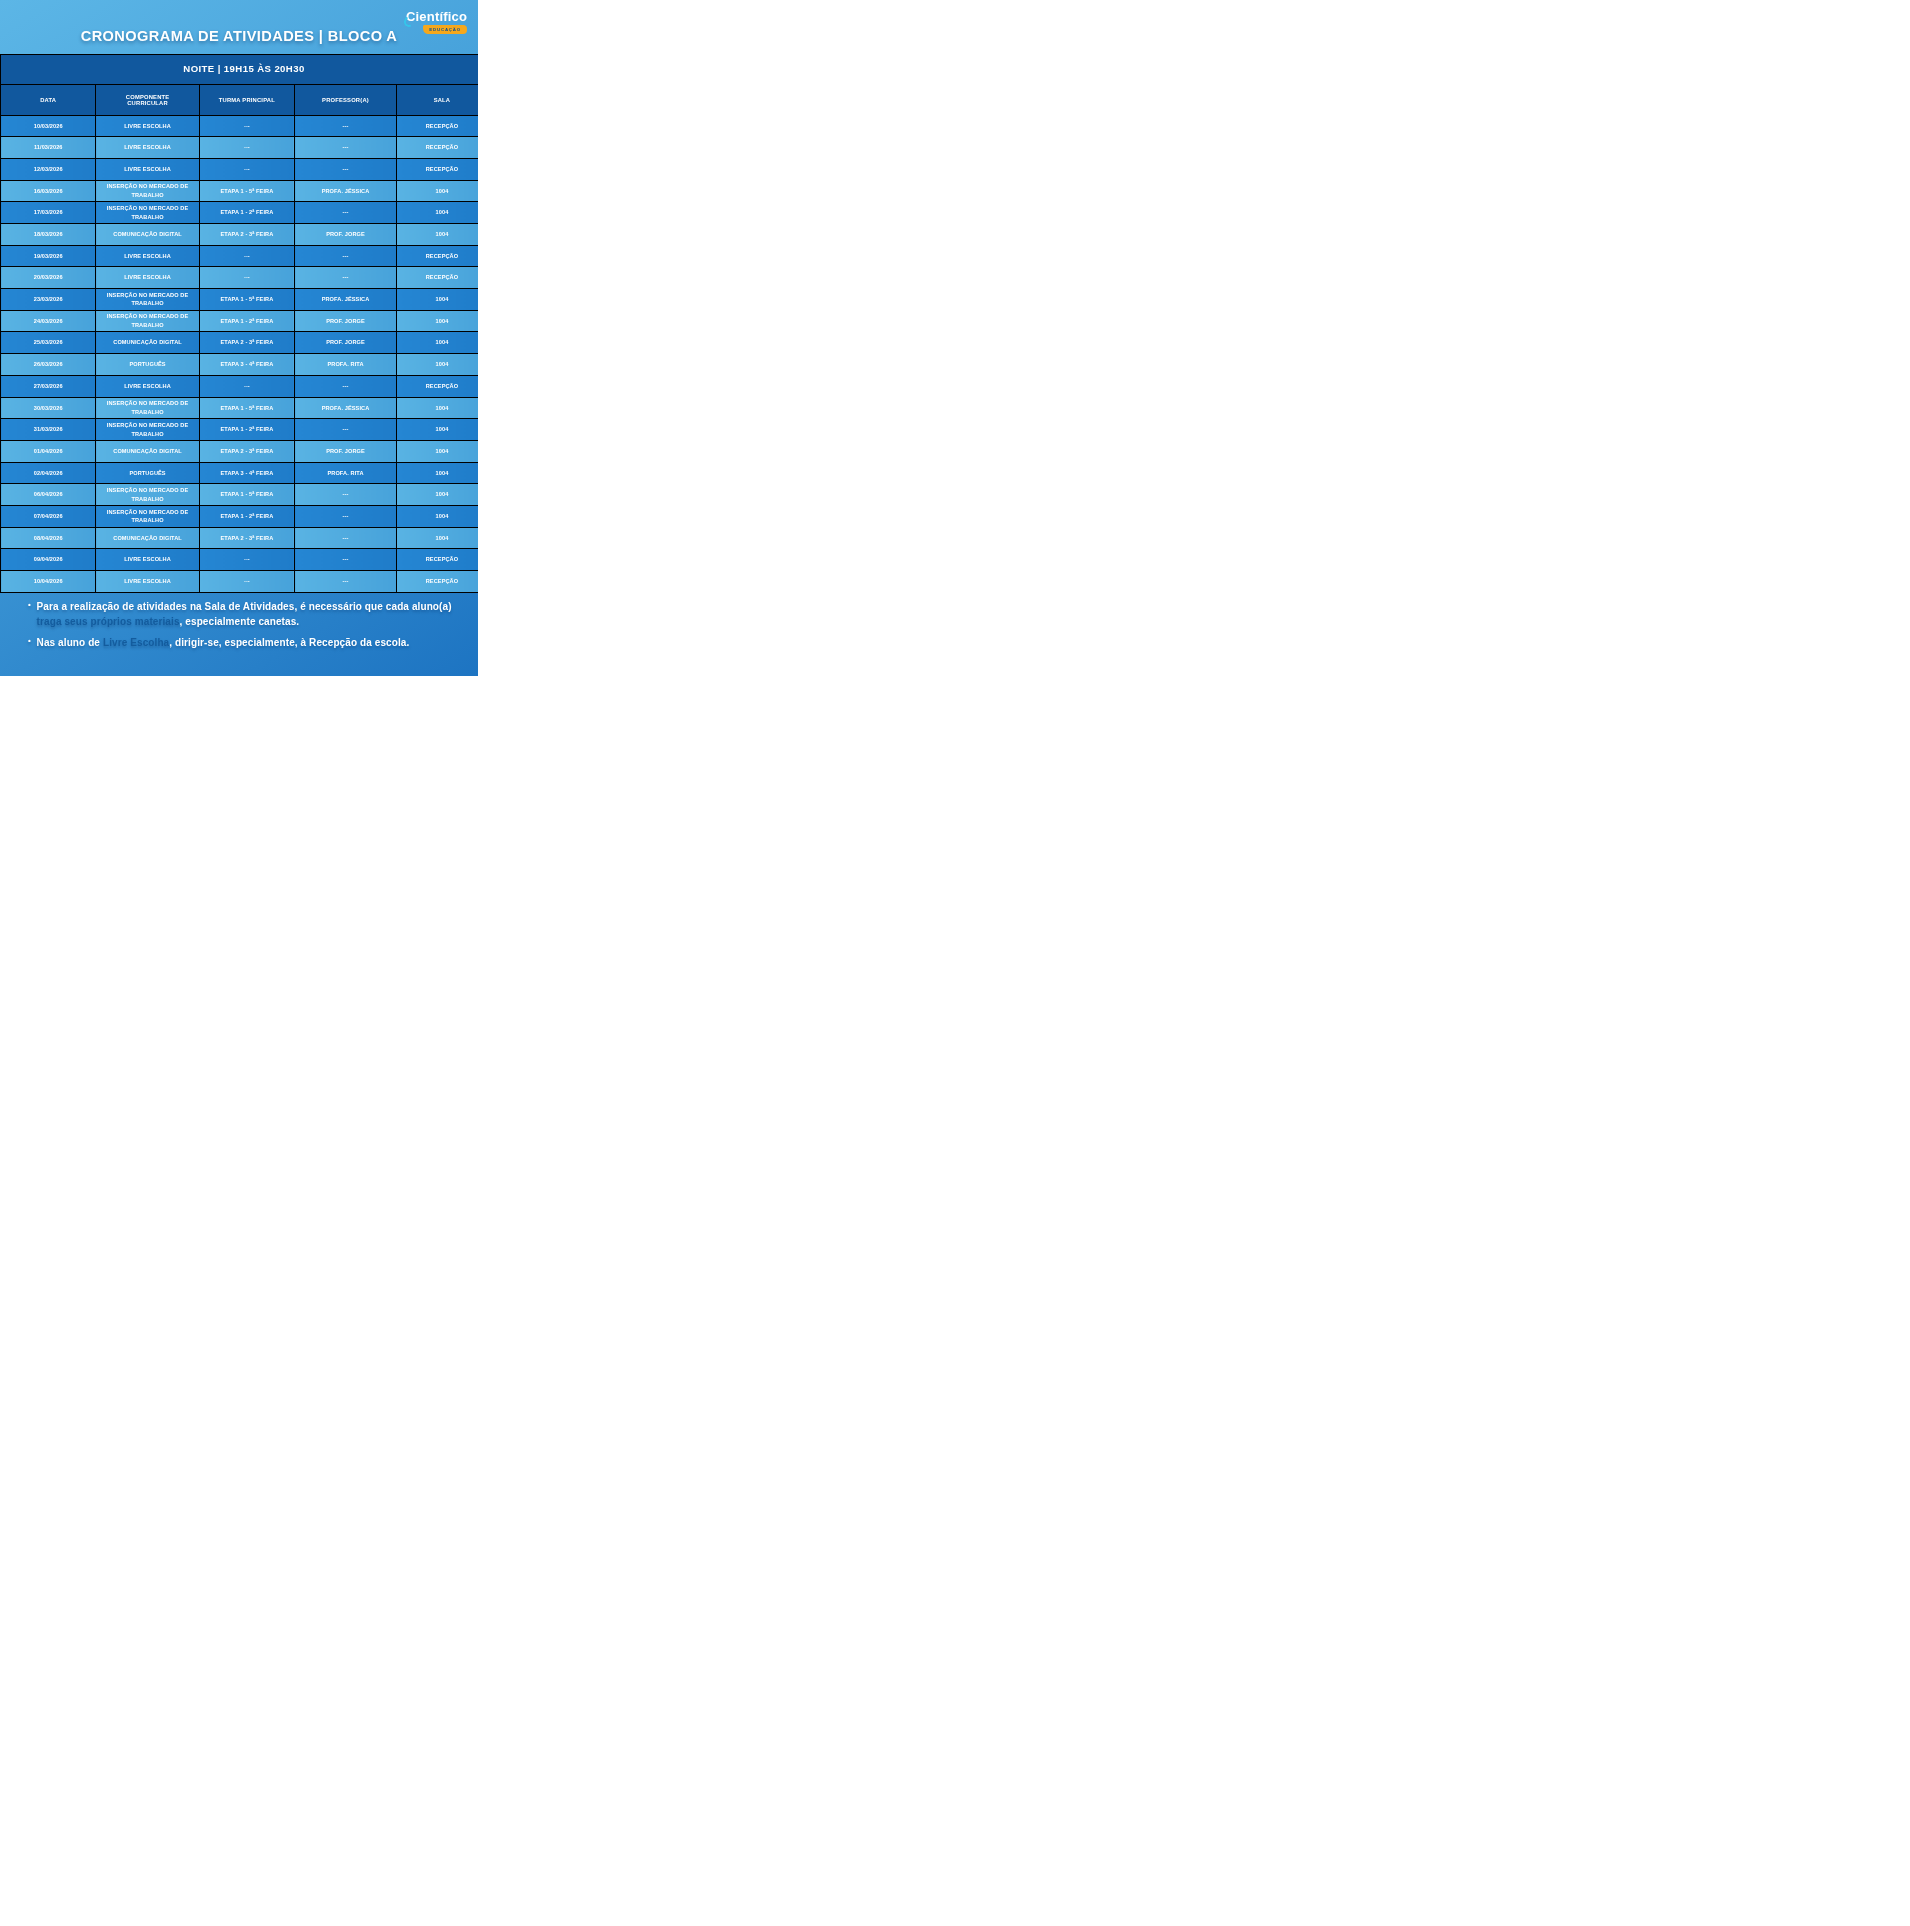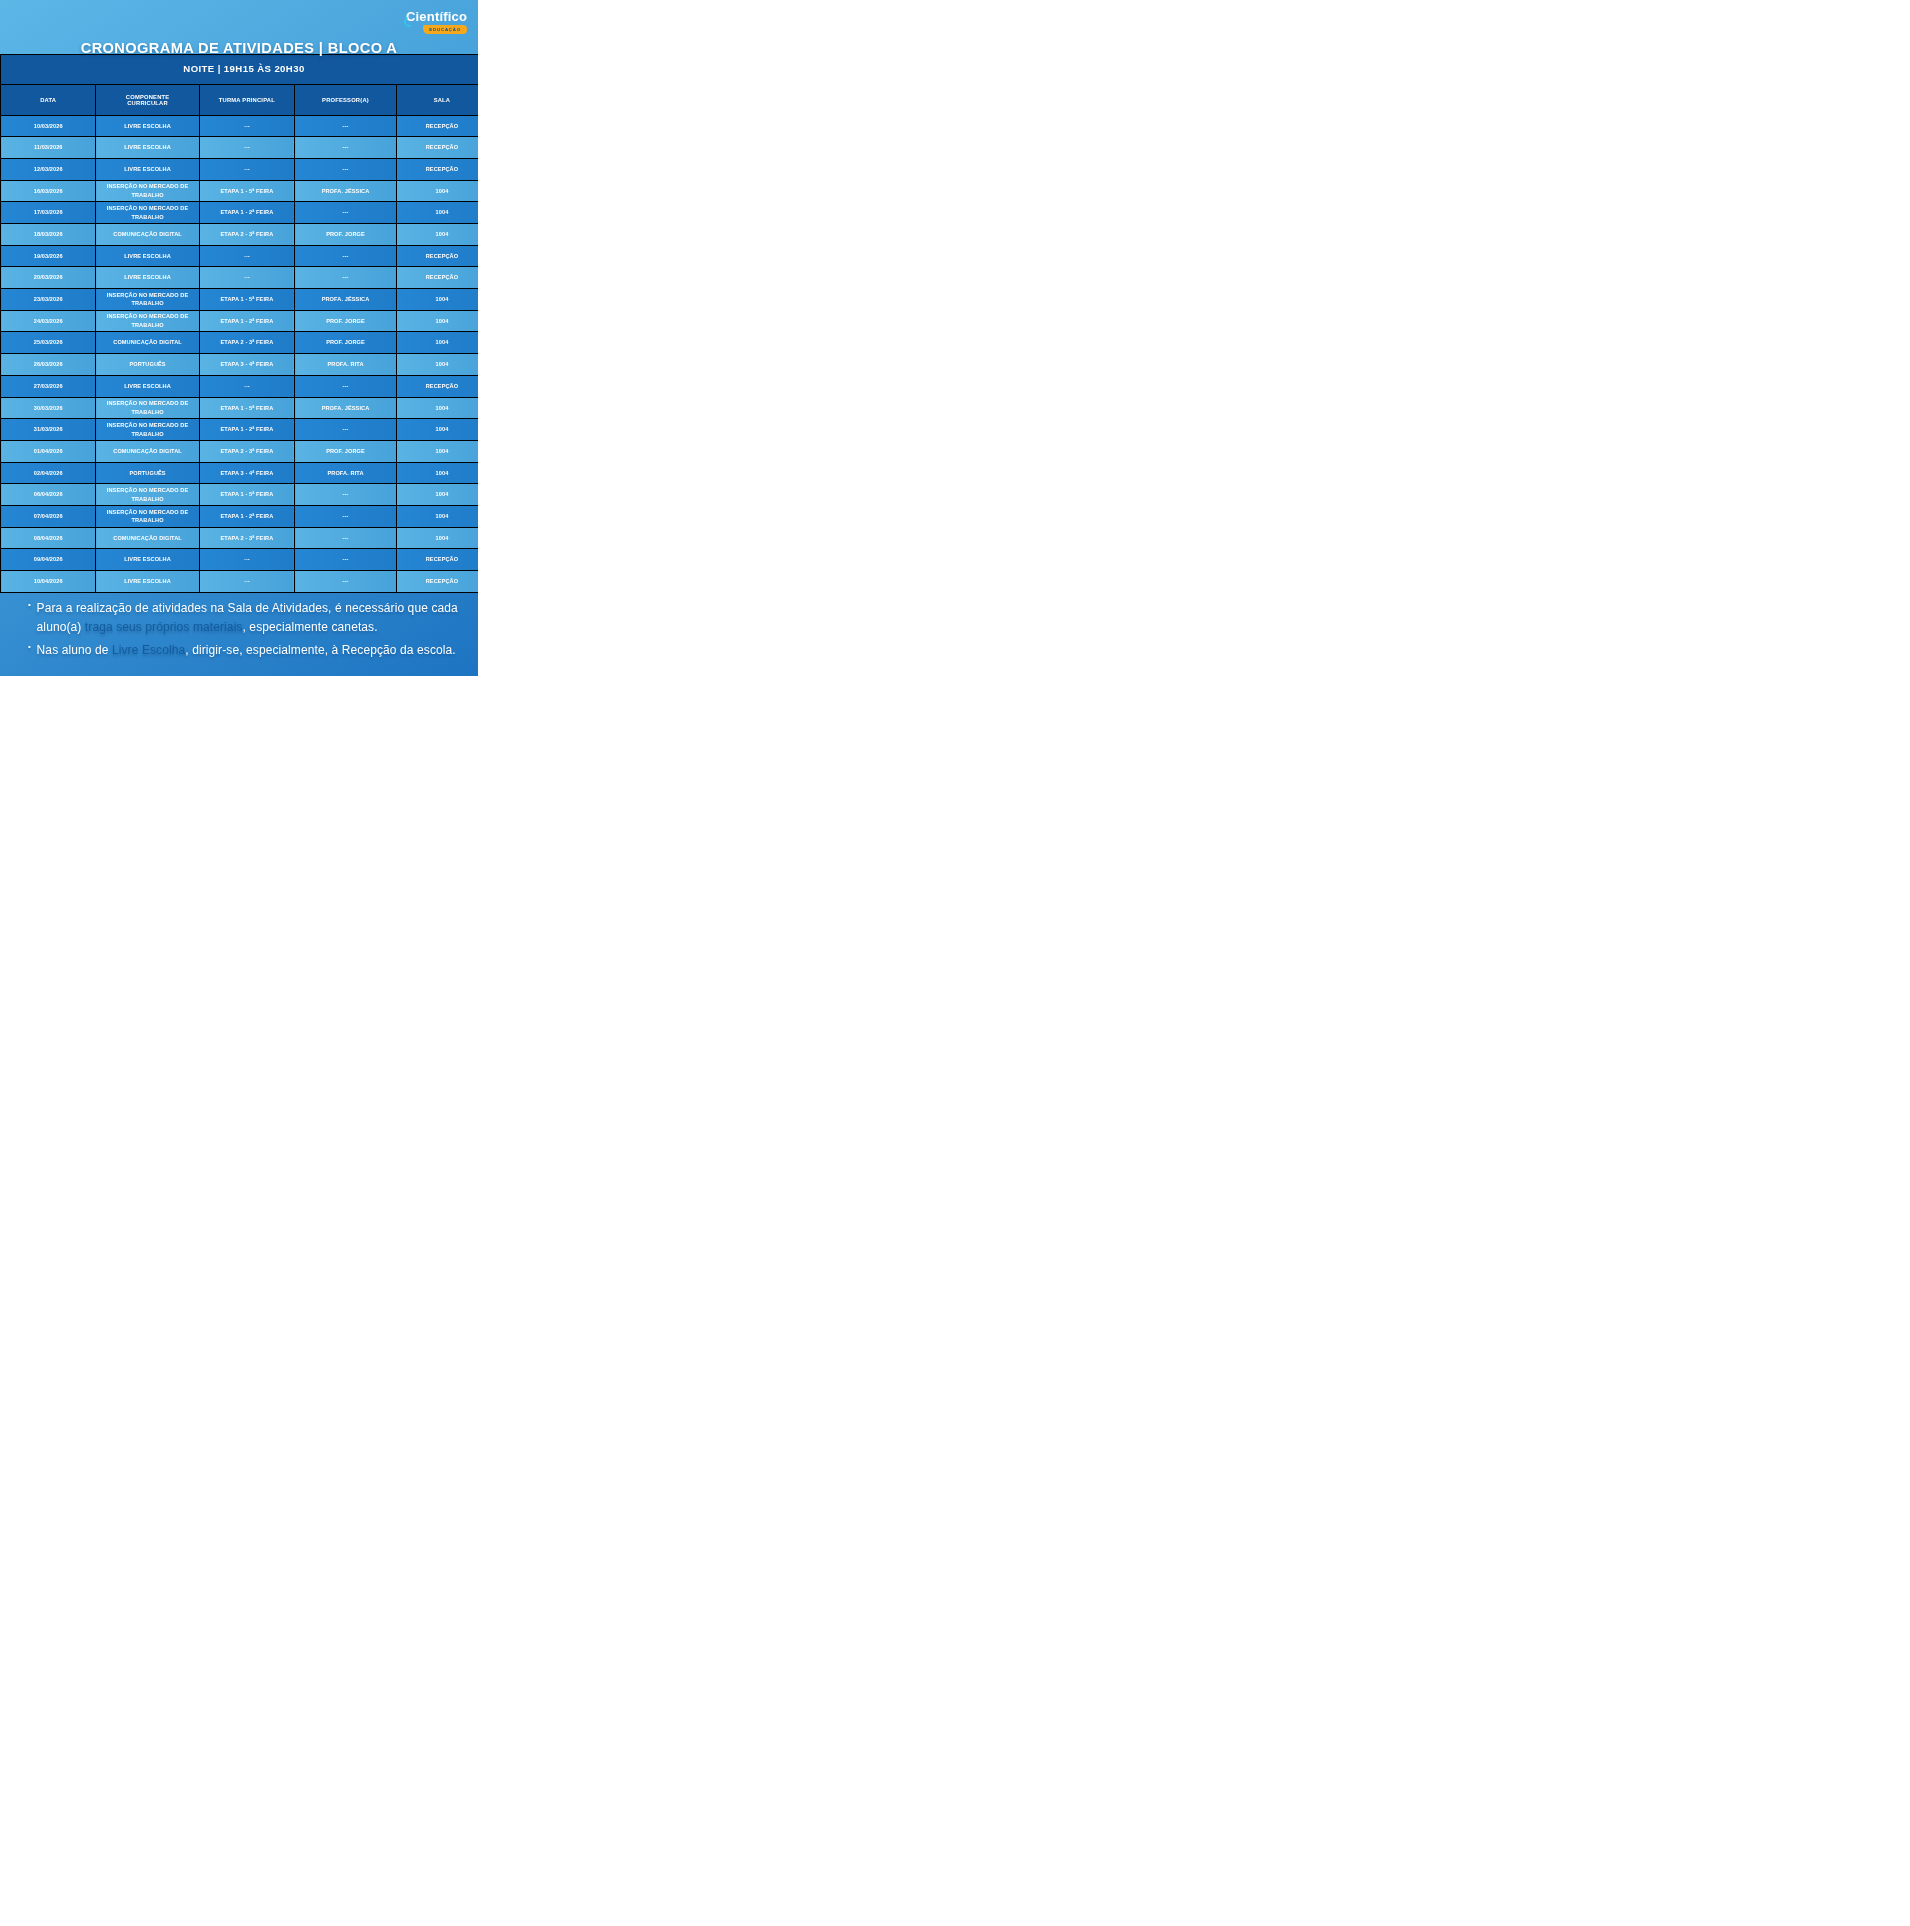--- a/index.html
+++ b/index.html
@@ -14,21 +14,21 @@
     overflow:hidden;
     background:linear-gradient(148deg,var(--bg_light) 0%,#45a0da 40%,var(--bg_dark) 100%);
   }
   
   .page-header{position:relative;height:54px;}
   .page-title{
     position:absolute;left:0;right:0;top:28px;
     text-align:center;
     color:#fff;font-size:14.6px;font-weight:bold;letter-spacing:0.4px;
     text-shadow:0 1.9px 3.9px rgba(10,50,100,.45);
-    margin:12px;
+    margin:0;
   }
   .logo{position:absolute;top:9.2px;right:10.8px;text-align:right;margin-left:48px;}
   .logo-wordmark{
     position:relative;display:inline-block;
     color:#fff;font-size:13px;font-weight:bold;letter-spacing:0.2px;
     padding-left:2.3px;
   }
   .logo-swoosh{
     position:absolute;left:0px;bottom:-2.7px;
     width:6.2px;height:7px;
@@ -69,21 +69,21 @@
     text-align:center;vertical-align:middle;
     height:17.7px;padding:1.5px 7.7px;
     line-height:1.55;
   }
   tbody tr:nth-child(odd) td{background:linear-gradient(90deg,#2586d3,var(--row_dark));}
   tbody tr:nth-child(even) td{background:linear-gradient(90deg,#59b3e3,var(--row_light));}
   
   .notes{width:431px;margin:6.2px auto 0;padding-left:9.2px;}
   .note{
     position:relative;
-    color:#fff;font-size:12px;font-weight:normal;letter-spacing:0.1px;
+    color:#fff;font-size:10px;font-weight:bold;letter-spacing:0.1px;
     line-height:1.55;
     padding-left:8.5px;margin-bottom:5.4px;
     text-shadow:0 1.5px 2.7px rgba(10,50,100,.35);
   }
   .note::before{
     content:"•";
     position:absolute;left:0;top:0;
     color:#fff;font-size:8px;
   }
   .note .hl{color:var(--highlight);}

